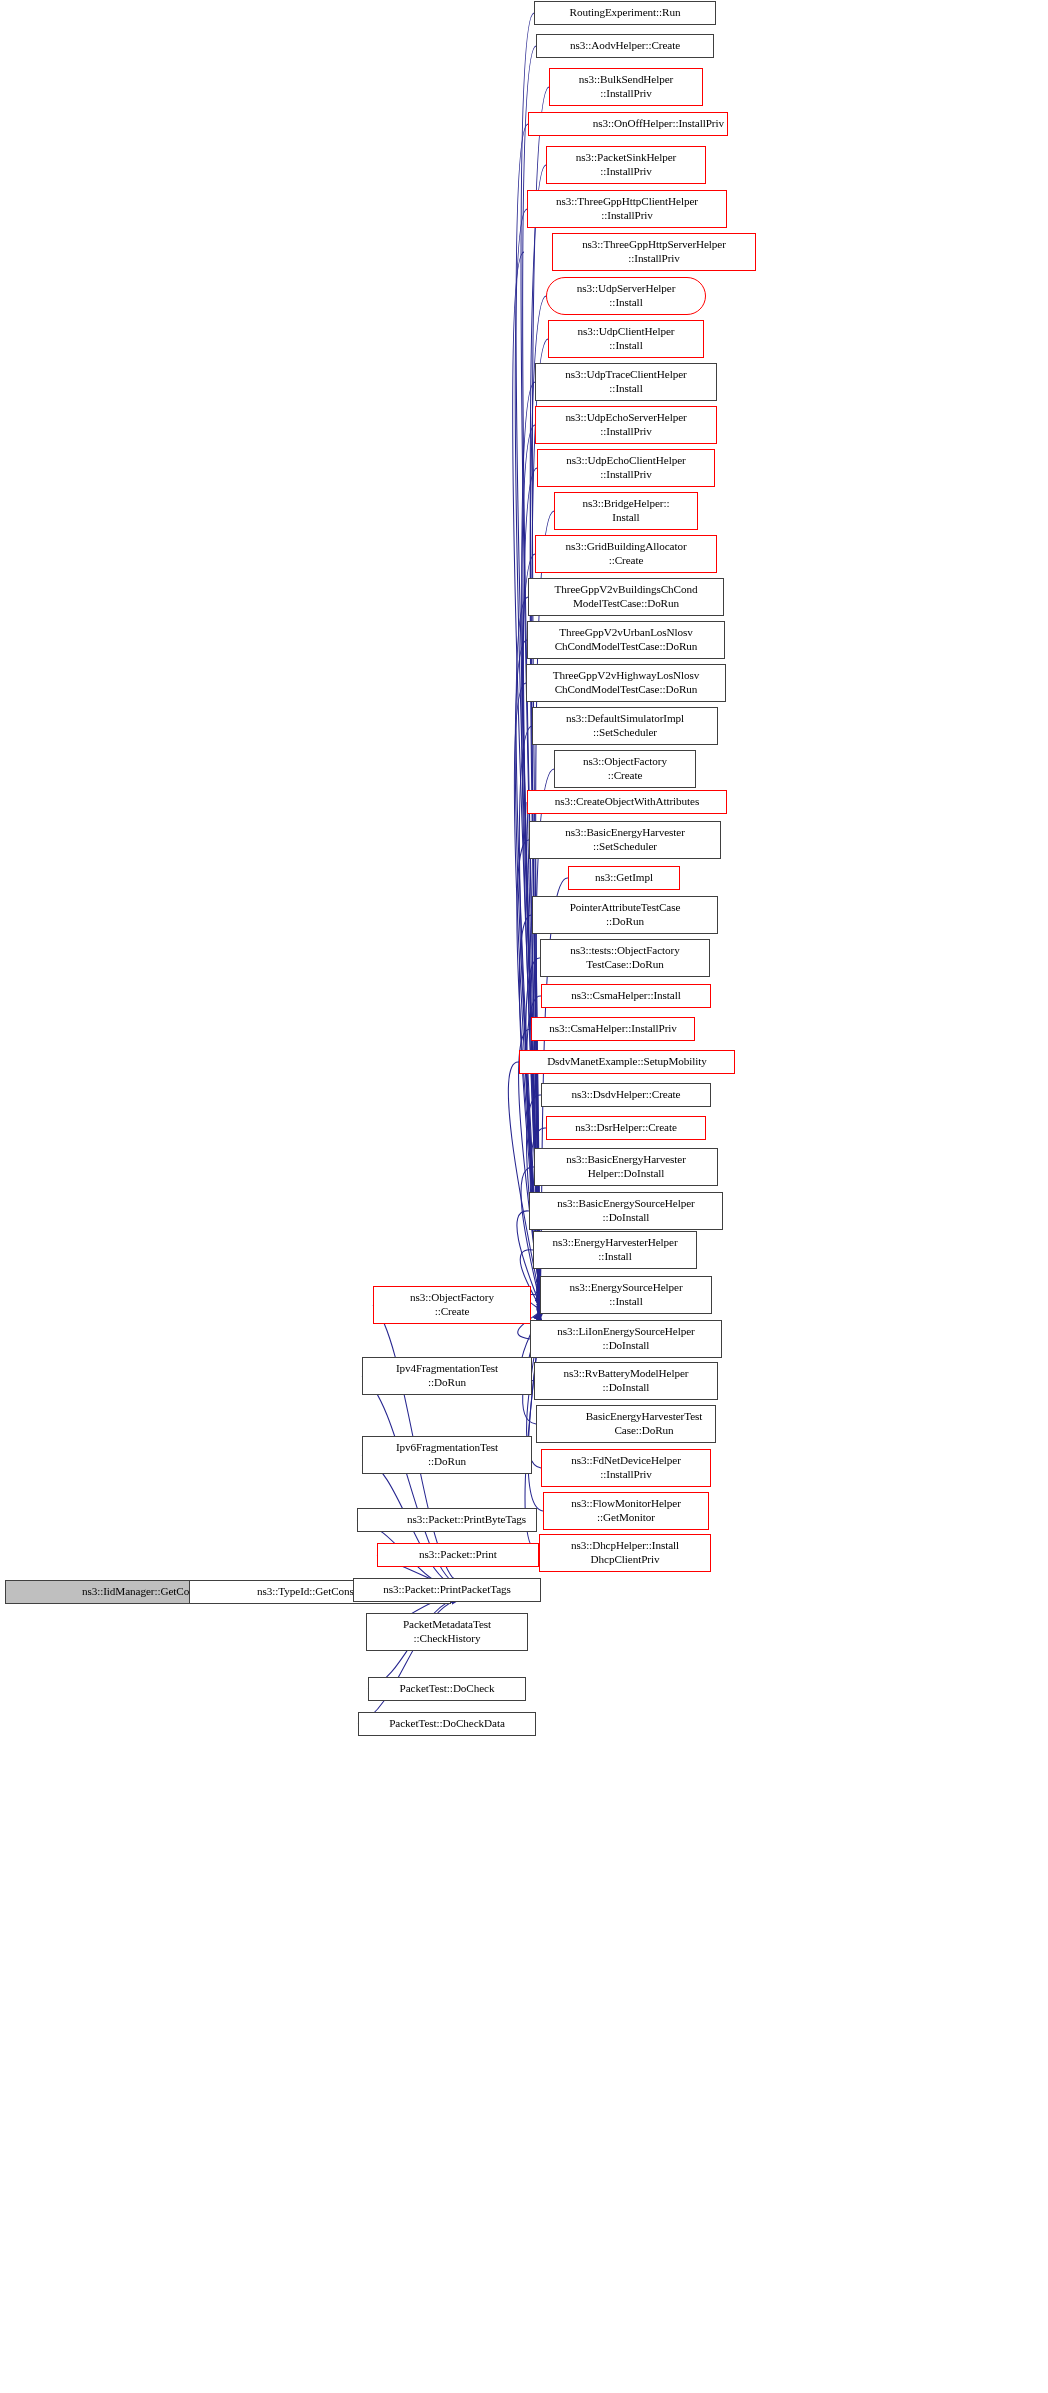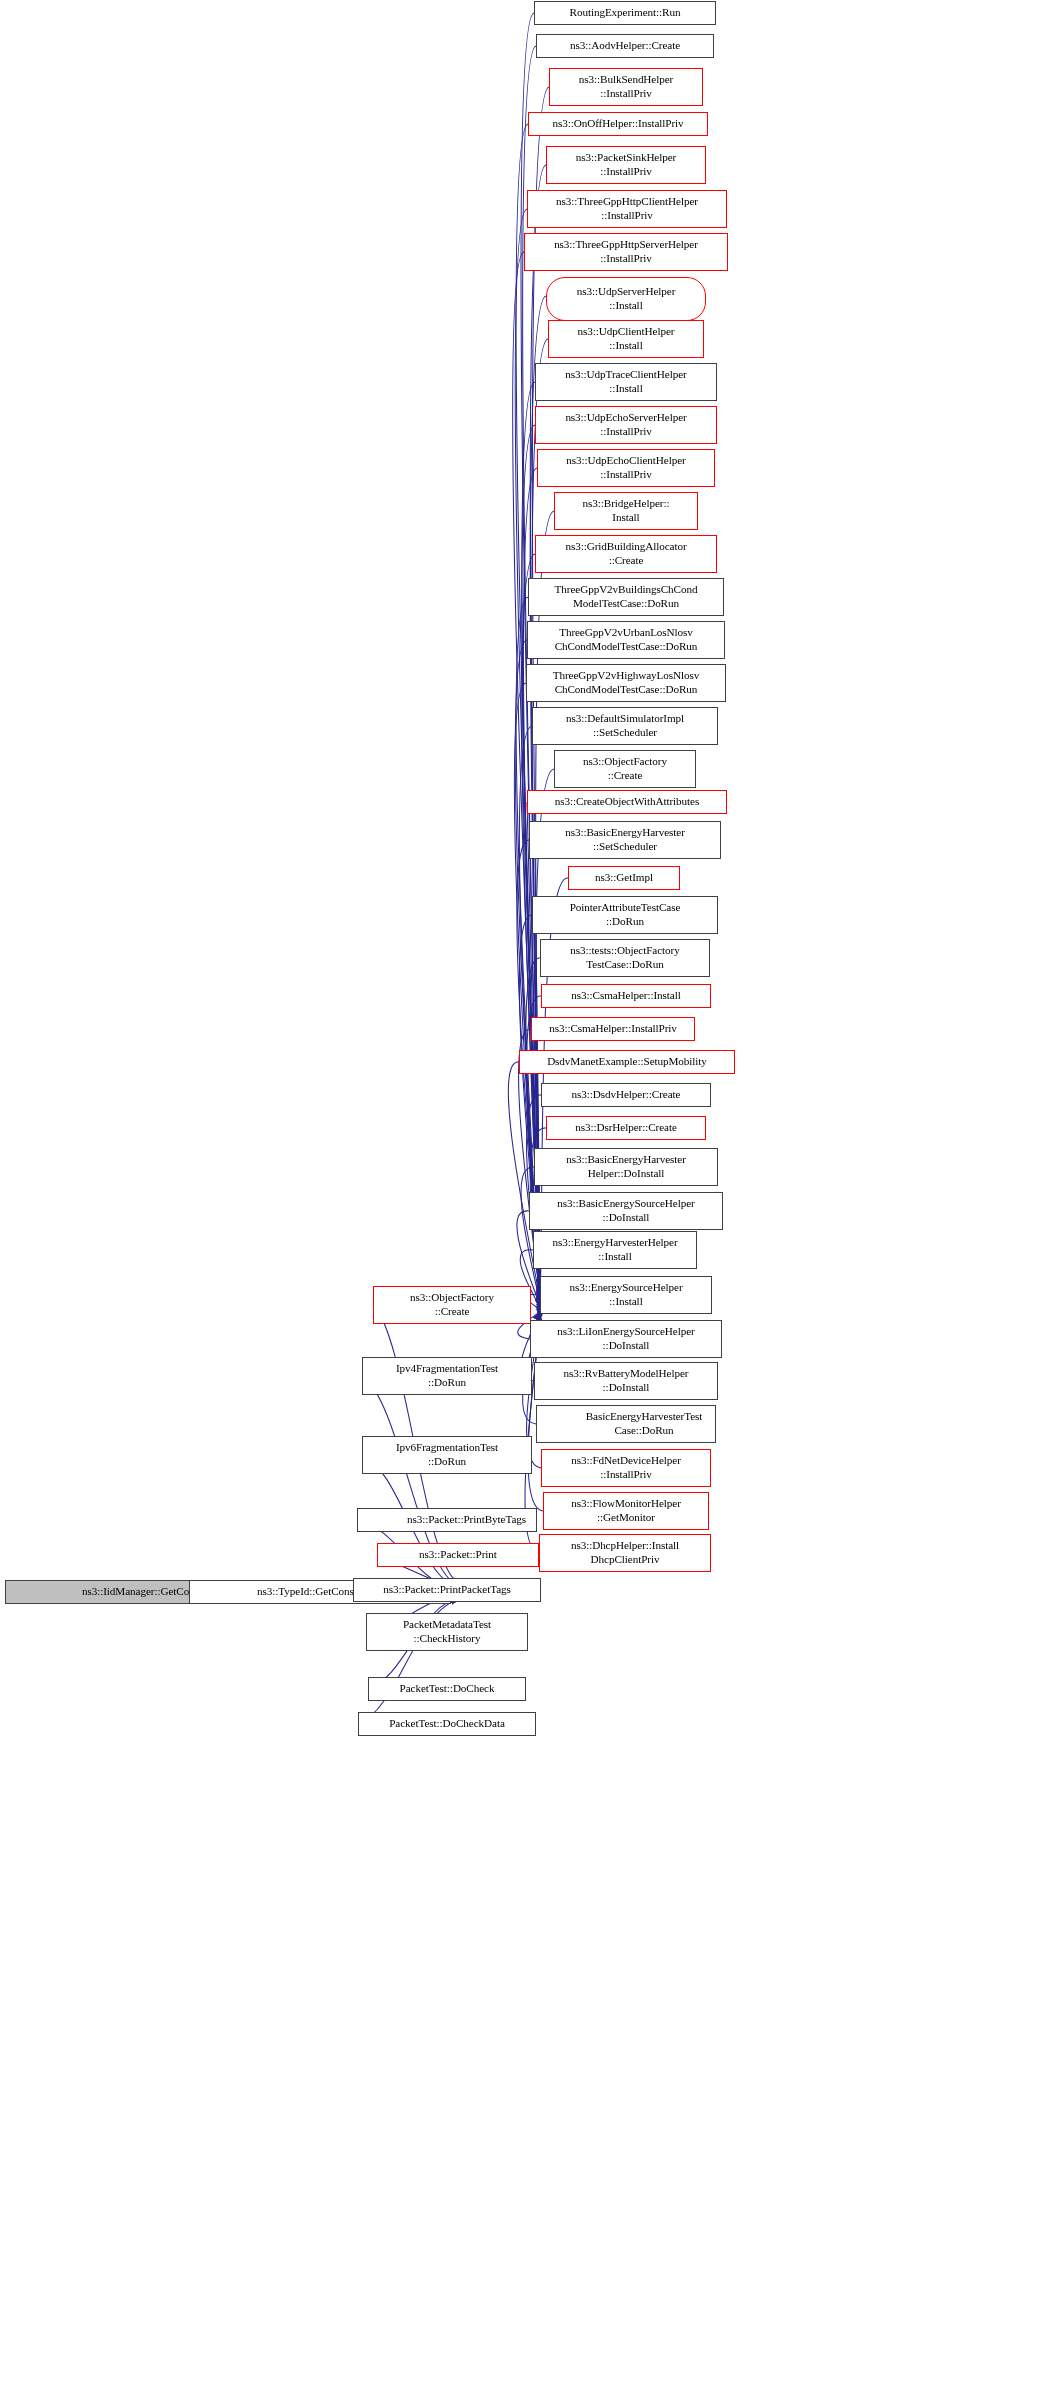--- a/index.html
+++ b/index.html
@@ -119,28 +119,28 @@
     <div class="node red" style="left: 377px; top: 1543px; width: 162px; height: 24px;"><span class="lbl">ns3::Packet::Print</span></div>
     <div class="node" style="left: 353px; top: 1578px; width: 188px; height: 24px;"><span class="lbl">ns3::Packet::PrintPacketTags</span></div>
     <div class="node" style="left: 366px; top: 1613px; width: 162px; height: 38px;"><span class="lbl">PacketMetadataTest
 ::CheckHistory</span></div>
     <div class="node" style="left: 368px; top: 1677px; width: 158px; height: 24px;"><span class="lbl">PacketTest::DoCheck</span></div>
     <div class="node" style="left: 358px; top: 1712px; width: 178px; height: 24px;"><span class="lbl">PacketTest::DoCheckData</span></div>
     <div class="node" style="left: 534px; top: 1px; width: 182px; height: 24px;"><span class="lbl">RoutingExperiment::Run</span></div>
     <div class="node" style="left: 536px; top: 34px; width: 178px; height: 24px;"><span class="lbl">ns3::AodvHelper::Create</span></div>
     <div class="node red" style="left: 549px; top: 68px; width: 154px; height: 38px;"><span class="lbl">ns3::BulkSendHelper
 ::InstallPriv</span></div>
-    <div class="node red" style="left: 528px; top: 112px; width: 180px; height: 24px;"><span class="lbl">ns3::OnOffHelper::InstallPriv</span></div>
+    <div class="node red" style="left: 528px; top: 112px; width: 200px; height: 24px; text-align: right;"><span class="lbl">ns3::OnOffHelper::InstallPriv</span></div>
     <div class="node red" style="left: 546px; top: 146px; width: 160px; height: 38px;"><span class="lbl">ns3::PacketSinkHelper
 ::InstallPriv</span></div>
     <div class="node red" style="left: 527px; top: 190px; width: 200px; height: 38px;"><span class="lbl">ns3::ThreeGppHttpClientHelper
 ::InstallPriv</span></div>
-    <div class="node red" style="left: 524px; top: 233px; width: 204px; height: 38px;"><span class="lbl">ns3::ThreeGppHttpServerHelper
+    <div class="node red" style="left: 552px; top: 233px; width: 204px; height: 38px;"><span class="lbl">ns3::ThreeGppHttpServerHelper
 ::InstallPriv</span></div>
-    <div class="node red" style="left: 546px; top: 277px; width: 160px; height: 44px; border-radius: 19px;"><span class="lbl">ns3::UdpServerHelper
+    <div class="node red" style="left: 546px; top: 277px; width: 160px; height: 38px; border-radius: 19px;"><span class="lbl">ns3::UdpServerHelper
 ::Install</span></div>
     <div class="node red" style="left: 548px; top: 320px; width: 156px; height: 38px;"><span class="lbl">ns3::UdpClientHelper
 ::Install</span></div>
     <div class="node" style="left: 535px; top: 363px; width: 182px; height: 38px;"><span class="lbl">ns3::UdpTraceClientHelper
 ::Install</span></div>
     <div class="node red" style="left: 535px; top: 406px; width: 182px; height: 38px;"><span class="lbl">ns3::UdpEchoServerHelper
 ::InstallPriv</span></div>
     <div class="node red" style="left: 537px; top: 449px; width: 178px; height: 38px;"><span class="lbl">ns3::UdpEchoClientHelper
 ::InstallPriv</span></div>
     <div class="node red" style="left: 554px; top: 492px; width: 144px; height: 38px;"><span class="lbl">ns3::BridgeHelper::

